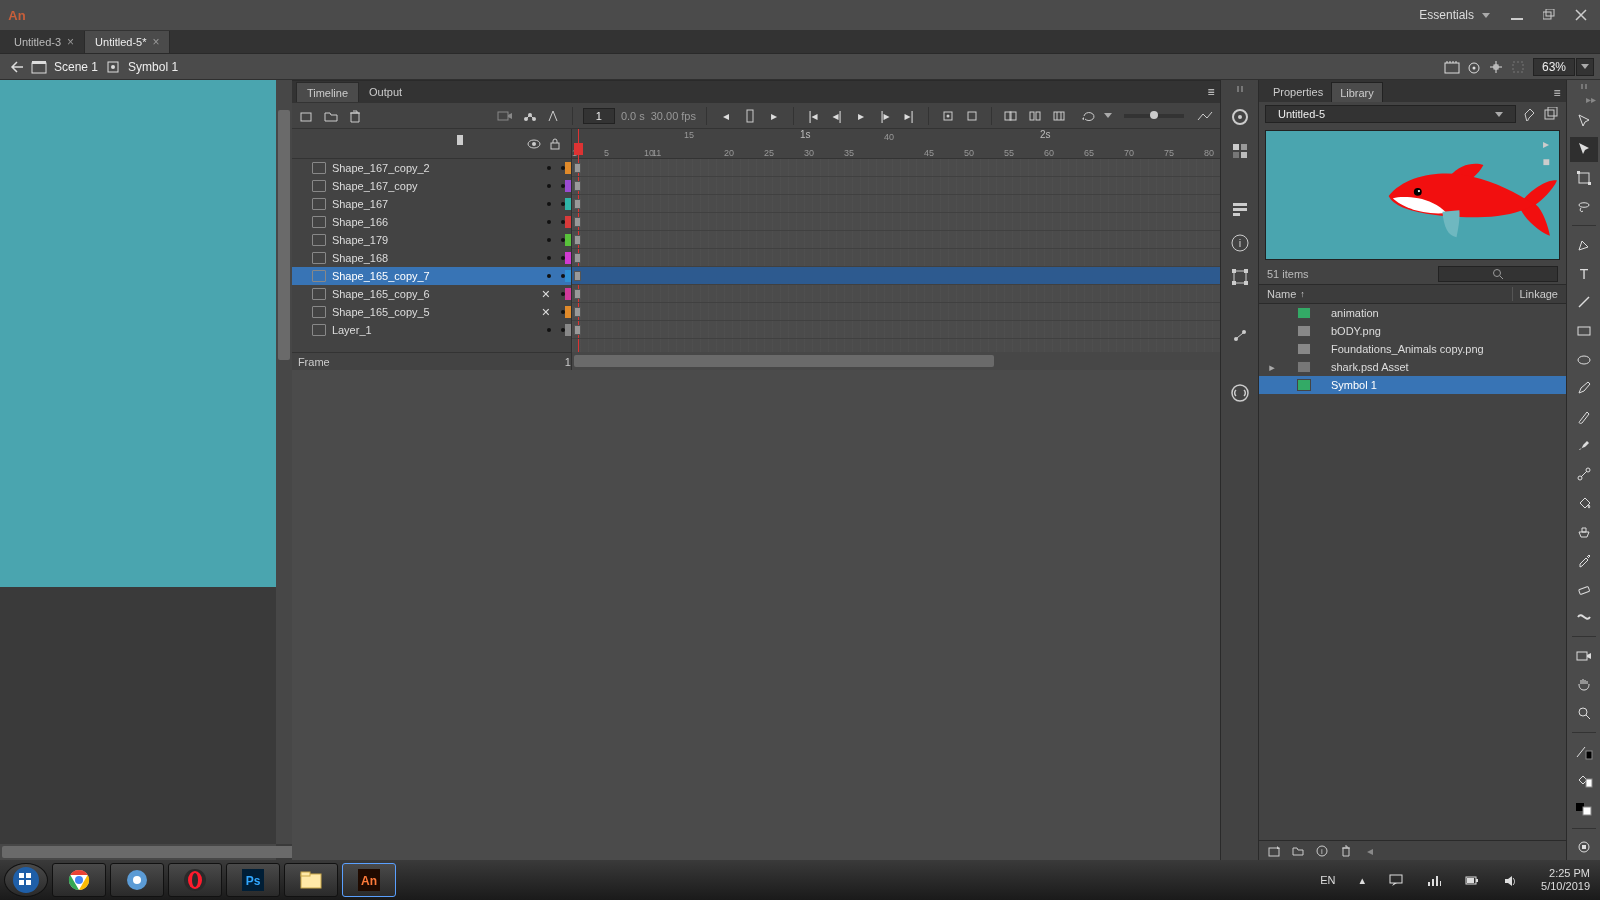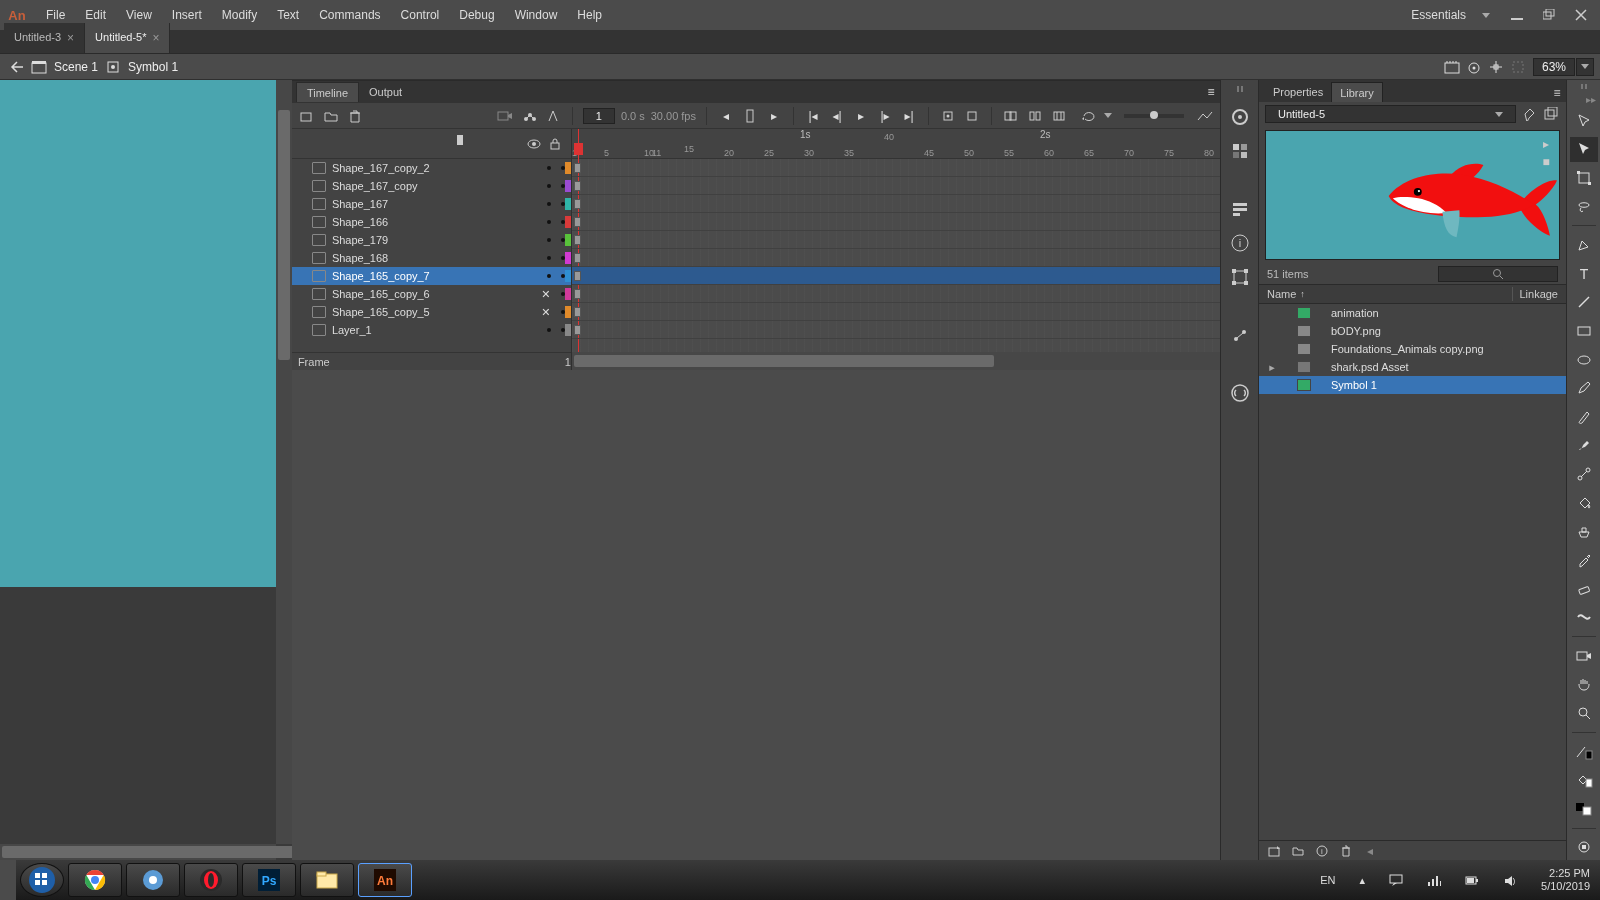--- a/index.html
+++ b/index.html
@@ -3,27 +3,27 @@
 <meta charset="utf-8">
 <style>
 * { margin:0; padding:0; box-sizing:border-box; font-family:"Segoe UI",Tahoma,sans-serif; }
 body { width:1600px; height:900px; background:#4b4b4b; color:#ccc; font-size:12px; overflow:hidden; position:relative; }
 
 
 #menubar { height:30px; background:#4b4b4b; display:flex; align-items:center; padding:0 6px; }
 #app-logo { width:22px; height:22px; display:flex; align-items:center; justify-content:center; color:#c85f3a; font-weight:bold; font-size:13px; margin-right:8px;}
 #menubar .menu-item { padding:0 10px; height:30px; line-height:30px; color:#ddd; cursor:default; }
 #menubar .spacer { flex:1; }
-#workspace-drop { color:#ddd; padding:0 8px; display:flex; align-items:center; gap:16px;}
+#workspace-drop { color:#ddd; padding:0 8px; display:flex; align-items:center; gap:8px;}
 .win-btn { width:26px; height:20px; margin-left:6px; display:flex; align-items:center; justify-content:center; color:#ccc;}
 .arrow-down { width:0;height:0;border-left:4px solid transparent;border-right:4px solid transparent;border-top:5px solid #aaa; display:inline-block;}
 
 
 #doctabs { height:24px; background:#333; display:flex; align-items:flex-end; padding-left:4px; border-bottom:1px solid #2a2a2a;}
-.doc-tab { height:30px; padding:8px 10px; background:#333; color:#bbb; display:flex; gap:6px; border-right:1px solid #2a2a2a; font-size:11px;}
+.doc-tab { height:22px; padding:8px 10px; background:#333; color:#bbb; display:flex; align-items:center; gap:6px; border-right:1px solid #2a2a2a; font-size:11px;}
 .doc-tab.active { background:#4b4b4b; color:#eee;}
 .close-x { color:#999; font-size:12px;}
 
 
 #editbar { height:26px; background:#4b4b4b; display:flex; align-items:center; padding:0 6px; border-bottom:1px solid #2f2f2f;}
 #editbar .eb-icon { width:22px; height:20px; display:flex; align-items:center; justify-content:center; color:#ddd;}
 #editbar .eb-label { color:#eee; font-size:12px; margin:0 4px;}
 #editbar .spacer{flex:1;}
 #zoom-box { background:#333; color:#eee; padding:1px 8px; font-size:12px; border:1px solid #222; margin-left:4px;}
 #zoom-drop { width:18px; height:18px; background:#333; border:1px solid #222; display:flex; align-items:center; justify-content:center; margin-left:1px;}
@@ -112,48 +112,35 @@
 #lib-foot { height:20px; background:#434343; border-top:1px solid #2a2a2a; display:flex; align-items:center; padding:0 6px; gap:6px;}
 
 
 #toolcol { width:34px; background:#4b4b4b; border-left:1px solid #2a2a2a; display:flex; flex-direction:column; align-items:center; padding-top:4px; gap:3px;}
 .tool { width:28px; height:26px; display:flex; align-items:center; justify-content:center; color:#ddd;}
 .tool.active { background:#2f2f2f; }
 .tool-sep{ width:24px;height:1px;background:#333;margin:3px 0;}
 #toolcol .grip{ width:20px; display:flex; justify-content:center; gap:2px; margin-bottom:2px;}
 
 
-#taskbar { position:absolute; left:16px; right:0; bottom:0; height:40px; background:linear-gradient(#3a3a3a,#1a1a1a); display:flex; align-items:center; padding:0 4px;}
+#taskbar { position:absolute; left:0; right:0; bottom:0; height:40px; background:linear-gradient(#3a3a3a,#1a1a1a); display:flex; align-items:center; padding:0 4px;}
 .task-btn { width:54px; height:34px; margin-right:4px; border:1px solid #111; border-radius:3px; display:flex; align-items:center; justify-content:center; background:linear-gradient(#4a4a4a,#2a2a2a);}
 .task-btn.round { width:44px; border-radius:50%;}
 #taskbar .spacer{flex:1}
 #tray { display:flex; align-items:center; gap:24px; color:#ddd; font-size:11px; padding-right:6px;}
 #tray .clock{ text-align:right; line-height:13px;}
 .tray-ico{width:14px;height:14px;}
 
 svg{display:block}
 </style>
 </head>
 <body>
 
 <div id="menubar">
   <div id="app-logo">An</div>
-  <div id="menu-items" style="display: flex;">
-      <div class="menu-item">File</div>
-      <div class="menu-item">Edit</div>
-      <div class="menu-item">View</div>
-      <div class="menu-item">Insert</div>
-      <div class="menu-item">Modify</div>
-      <div class="menu-item">Text</div>
-      <div class="menu-item">Commands</div>
-      <div class="menu-item">Control</div>
-      <div class="menu-item">Debug</div>
-      <div class="menu-item">Window</div>
-      <div class="menu-item">Help</div>
-    </div>
   <div class="spacer"></div>
   <div id="workspace-drop">
     <span>Essentials</span>
     <span class="arrow-down"></span>
   </div>
   <div class="win-btn">
       <svg width="12" height="12">
         <rect y="9" width="12" height="2" fill="#ccc"></rect>
       </svg>
     </div>
@@ -492,21 +479,21 @@
                 <span style="width: 4px; height: 4px; background: rgb(17, 17, 17); border-radius: 50%;"></span>
                 <span style="width: 4px; height: 4px; background: rgb(17, 17, 17); border-radius: 50%;"></span>
               </div>
             </div>
           </div>
         <div id="track-area">
           <div id="ruler">
               <div class="tick" style="left: 0px; bottom: 0px;">1</div>
               <div class="tick" style="left: 32px; bottom: 0px;">5</div>
               <div class="tick" style="left: 72px; bottom: 0px;">10</div>
-              <div class="tick" style="left: 112px; bottom: 4px;">15</div>
+              <div class="tick" style="left: 112px; bottom: 18px;">15</div>
               <div class="tick" style="left: 152px; bottom: 0px;">20</div>
               <div class="tick" style="left: 192px; bottom: 0px;">25</div>
               <div class="tick" style="left: 232px; bottom: 0px;">30</div>
               <div class="tick" style="left: 272px; bottom: 0px;">35</div>
               <div class="tick" style="left: 312px; bottom: 16px;">40</div>
               <div class="tick" style="left: 352px; bottom: 0px;">45</div>
               <div class="tick" style="left: 392px; bottom: 0px;">50</div>
               <div class="tick" style="left: 432px; bottom: 0px;">55</div>
               <div class="tick" style="left: 472px; bottom: 0px;">60</div>
               <div class="tick" style="left: 512px; bottom: 0px;">65</div>

